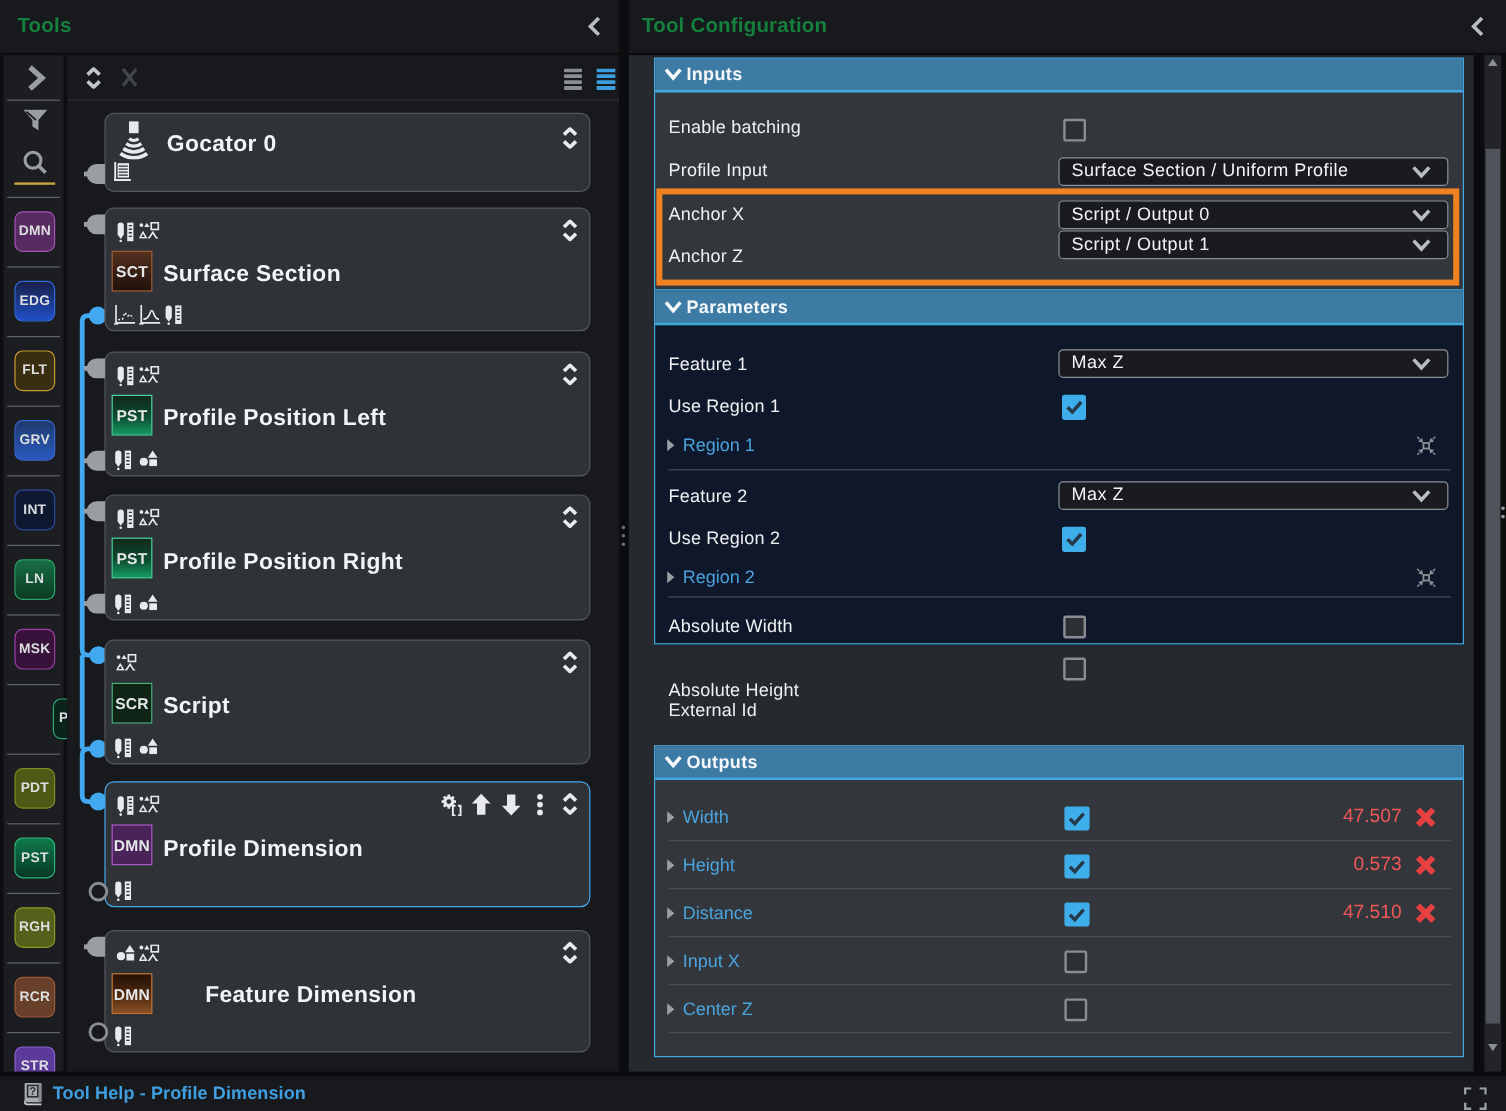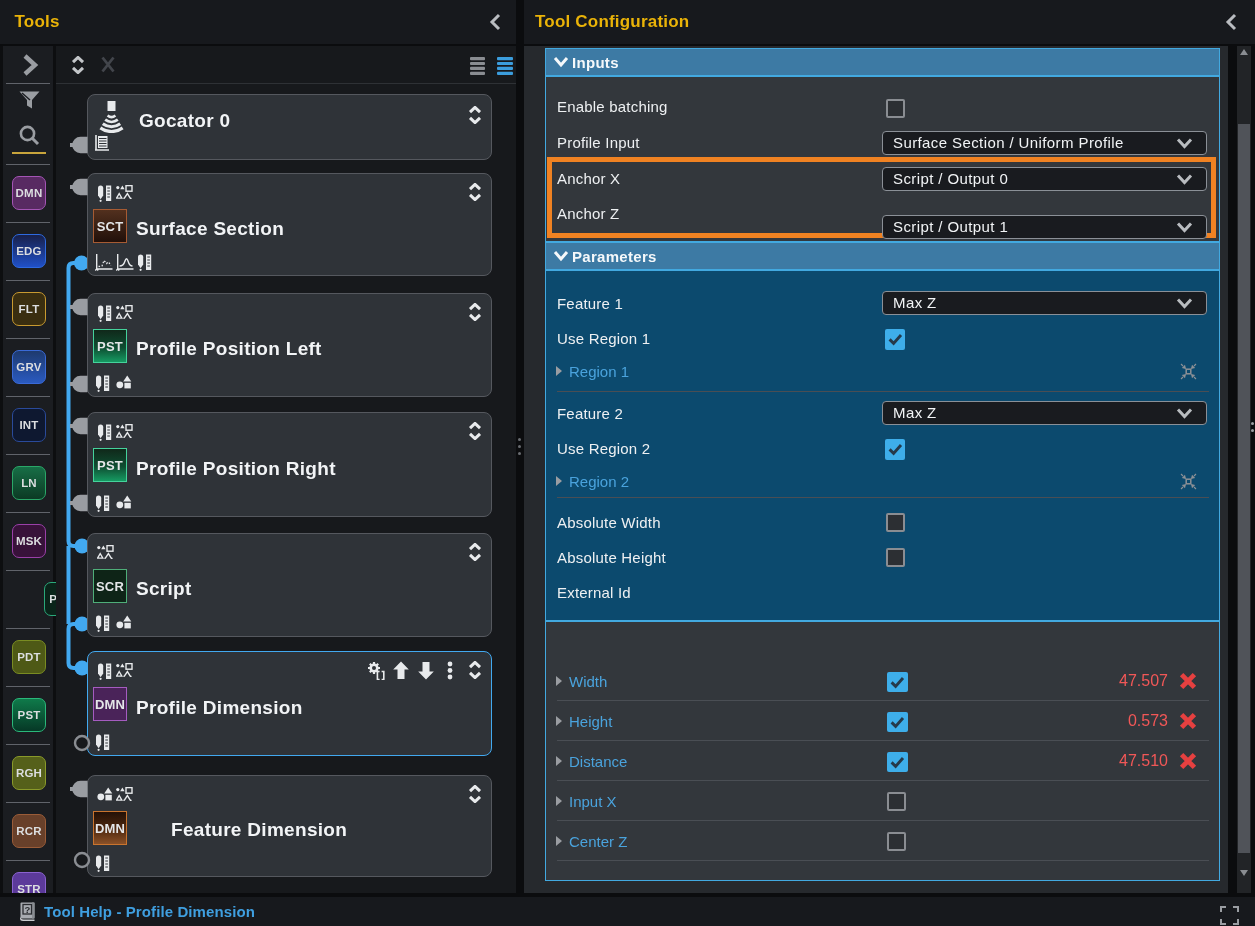--- a/index.html
+++ b/index.html
@@ -1,21 +1,21 @@
 <!DOCTYPE html>
 <html><head>
 <meta charset="utf-8">
 <style>
   * { margin:0; padding:0; box-sizing:border-box; }
   html,body { width:1255px; height:926px; background:#0b0c0e; overflow:hidden;
     font-family:"Liberation Sans", sans-serif; }
   .abs { position:absolute; }
   #stage { position:relative; width:1255px; height:926px; background:#0b0c0e; }
   .panelhdr { background:#17191d; height:44px; }
-  .hdrtxt { font-size:17px; font-weight:bold; color:#eab308; letter-spacing:0.2px; }
+  .hdrtxt { font-size:17px; font-weight:bold; color:#15803d; letter-spacing:0.2px; }
   .card { position:absolute; left:31px; width:405px; background:#2f3338;
     border:1px solid #55585e; border-radius:8px; }
   .card.sel { border:1px solid #42a9f0; }
   .ctitle { position:absolute; font-size:19px; font-weight:bold; color:#f2f4f6;
     letter-spacing:0.3px; white-space:nowrap; }
   .badge { position:absolute; left:5px; width:34px; height:34px; border-radius:0;
     display:flex; align-items:center; justify-content:center;
     font-size:13px; font-weight:bold; color:#e4e6e8; letter-spacing:0.2px; }
   .rbadge { position:absolute; left:12px; width:34px; height:34px; border-radius:7px;
     display:flex; align-items:center; justify-content:center;
@@ -504,28 +504,28 @@
       </div>
 
       <div class="abs" style="left:1px; top:108px; width:669px; height:81px; border:5px solid #f08222;"></div>
       <div class="label" style="left:11px; top:120.5px;">Anchor X</div>
       <div class="drop" style="top:117.5px;">Script / Output 0
         <svg class="abs" style="right:13px; top:6px;" width="17" height="11" viewBox="0 0 17 11">
             <path d="M2 1.5 L8.5 8.5 L15 1.5" fill="none" stroke="#b9bcc0" stroke-width="3"></path>
           </svg>
       </div>
       <div class="label" style="left:11px; top:155.5px;">Anchor Z</div>
-      <div class="drop" style="top:166px;padding-left:10px;">Script / Output 1
+      <div class="drop" style="top:143px;padding-left:10px;">Script / Output 1
         <svg class="abs" style="right:13px; top:6px;" width="17" height="11" viewBox="0 0 17 11">
             <path d="M2 1.5 L8.5 8.5 L15 1.5" fill="none" stroke="#b9bcc0" stroke-width="3"></path>
           </svg>
       </div>
     </div>
 
-    <div class="abs" style="left:0; top:194px; width:675px; height:379px; background:#0c4a6e; border:1px solid #42a9e0;">
+    <div class="abs" style="left:0; top:194px; width:675px; height:295px; background:#0f172a; border:1px solid #42a9e0;">
       <div class="bar" style="top:0;">
         <svg class="abs" style="left:7px; top:7px;" width="16" height="12" viewBox="0 0 16 12">
             <path d="M2 2 L8 9 L14 2" fill="none" stroke="#f5f8fa" stroke-width="3"></path>
           </svg>
         <div class="bartxt" style="left:26px;">Parameters</div>
       </div>
       <div class="label" style="left:11px; top:52px;">Feature 1</div>
       <div class="drop" style="top:48px;">Max Z
         <svg class="abs" style="right:13px; top:6px;" width="17" height="11" viewBox="0 0 17 11">
             <path d="M2 1.5 L8.5 8.5 L15 1.5" fill="none" stroke="#b9bcc0" stroke-width="3"></path>
@@ -592,26 +592,32 @@
             </g>
           <g transform="rotate(270 8.5 8.5)">
               <path d="M1 1 L3 3"></path>
               <path d="M5.3 5.3 L4.7 2.9 L2.9 4.7 Z"></path>
             </g>
         </g>
       </svg>
       <div class="sep2" style="top:254px;"></div>
       <div class="label" style="left:11px; top:271px;">Absolute Width</div>
       <div class="cb" style="top:269.5px;"></div>
-      <div class="label" style="left:11px; top:306px;">Absolute Height</div>
+      <div class="label" style="left:11px; top:324px;">Absolute Height</div>
       <div class="cb" style="top:304.5px;"></div>
       <div class="label" style="left:11px; top:341px;">External Id</div>
     </div>
 
     <div class="abs" style="left:0; top:573px; width:675px; height:260px; background:#33373c; border:1px solid #42a9e0;">
+      <div class="bar" style="top:0;">
+        <svg class="abs" style="left:7px; top:7px;" width="16" height="12" viewBox="0 0 16 12">
+            <path d="M2 2 L8 9 L14 2" fill="none" stroke="#f5f8fa" stroke-width="3"></path>
+          </svg>
+        <div class="bartxt" style="left:26px;">Outputs</div>
+      </div>
 
       <svg class="abs" style="left:9px; top:53px;" width="8" height="12">
           <path d="M1 1 L7 6 L1 11 Z" fill="#9a9da2"></path>
         </svg>
       <div class="link" style="left:23px; top:51px;">Width</div>
       <div class="cbc" style="left:341px; top:49.5px;"><svg width="20.5" height="20.5" viewBox="0 0 20.5 20.5">
             <path d="M4.6 10.4 L8.6 14.4 L16 6" fill="none" stroke="#26394a" stroke-width="2.9"></path>
           </svg></div>
       <div class="redval" style="top:49.5px;">47.507</div>
       <svg class="abs" style="left:633px; top:50px;" width="18" height="18" viewBox="0 0 18 18">

